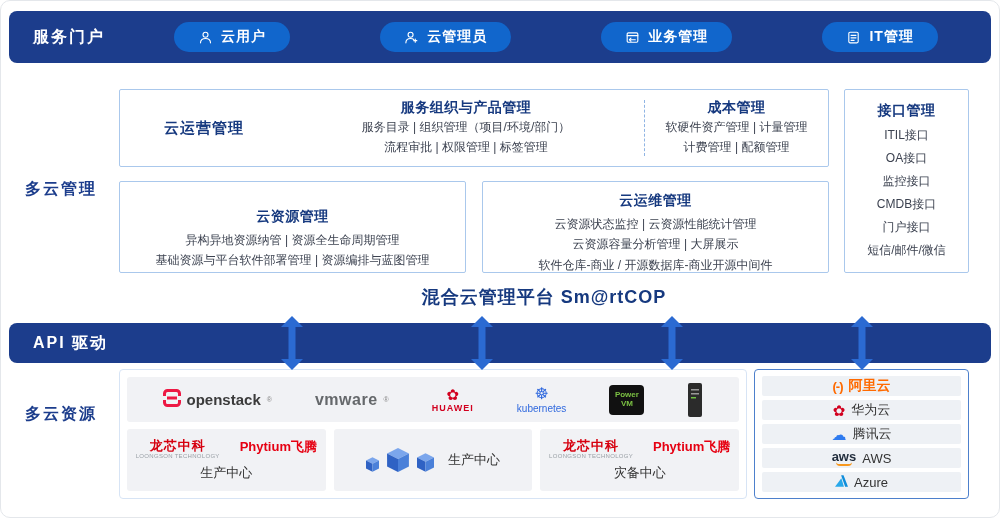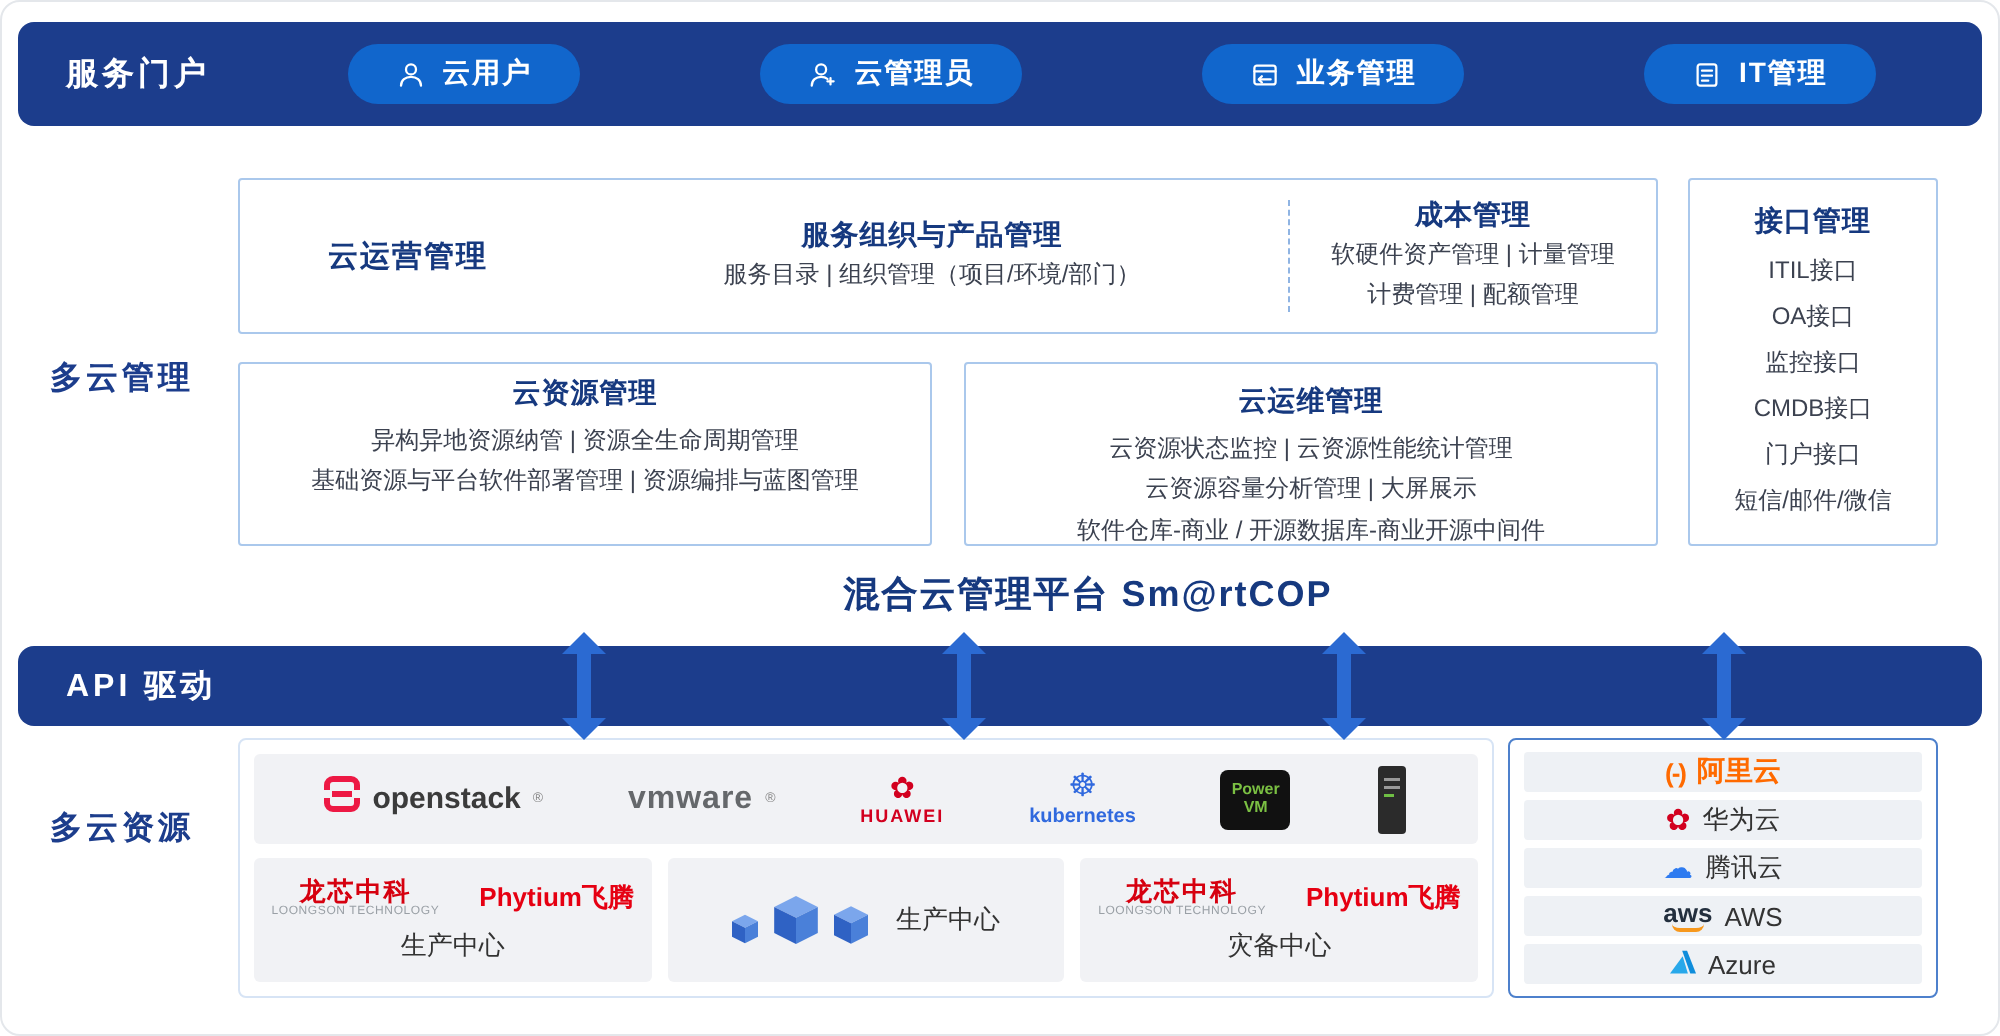--- a/index.html
+++ b/index.html
@@ -29,54 +29,54 @@
   
   .box{position:absolute;background:#fff;border:1px solid var(--border-blue);border-radius:2px;}
   .sub-title{color:var(--title);font-size:14px;font-weight:bold;text-align:center;letter-spacing:0.5px;}
   .item{color:var(--item);font-size:12px;text-align:center;line-height:1.7;white-space:nowrap;}
   .ops-box{left:118px;top:88px;width:710px;height:78px;display:flex;align-items:center;}
   .ops-main-title{width:168px;text-align:center;color:var(--title);font-size:15px;font-weight:bold;letter-spacing:1px;}
   .ops-col{display:flex;flex-direction:column;justify-content:center;}
   .ops-col.service{width:356px;}
   .ops-col.cost{flex:1;}
   .dash-divider{align-self:stretch;margin:10px 0;border-left:1px dashed #8fb4e3;}
-  .res-box{left:118px;top:180px;width:347px;height:92px;padding-top:6px;}
+  .res-box{left:118px;top:180px;width:347px;height:92px;padding-top:26px;}
   .opsm-box{left:481px;top:180px;width:347px;height:92px;padding-top:10px;}
   .res-box .sub-title,.opsm-box .sub-title{margin-bottom:4px;}
   .if-box{left:843px;top:88px;width:125px;height:184px;display:flex;flex-direction:column;padding:12px 4px 10px;}
   .if-items{flex:1;display:flex;flex-direction:column;justify-content:space-around;margin-top:4px;}
   .if-item{color:var(--item);font-size:12px;text-align:center;white-space:nowrap;}
   .platform-title{position:absolute;left:118px;width:850px;top:284px;text-align:center;color:var(--title);font-size:18px;font-weight:bold;letter-spacing:1px;}
 
   
   .arrow{position:absolute;width:22px;height:54px;top:315px;z-index:5;}
   .arrow::before,.arrow::after{content:"";position:absolute;left:50%;transform:translateX(-50%);border-left:11px solid transparent;border-right:11px solid transparent;}
   .arrow::before{top:0;border-bottom:11px solid var(--arrow);}
   .arrow::after{bottom:0;border-top:11px solid var(--arrow);}
   .arrow .shaft{position:absolute;left:50%;transform:translateX(-50%);top:10px;bottom:10px;width:7px;background:var(--arrow);}
 
   
   .infra-box{position:absolute;left:118px;top:368px;width:628px;height:130px;border:1px solid #d7e4f5;border-radius:4px;padding:7px;display:flex;flex-direction:column;gap:7px;}
   .vendor-strip{height:45px;background:var(--graybox);border-radius:3px;display:flex;align-items:center;justify-content:space-around;padding:0 14px;}
   .center-row{flex:1;display:flex;gap:8px;}
   .center-box{flex:1;background:var(--graybox);border-radius:3px;display:flex;flex-direction:column;align-items:center;justify-content:center;gap:4px;}
   .center-box.cubes{flex-direction:row;gap:14px;}
-  .center-logos{display:flex;align-items:center;gap:20px;}
+  .center-logos{display:flex;gap:20px;}
   .cube-group{display:flex;align-items:flex-end;gap:8px;}
   .caption{font-size:13px;color:#333;}
 
   .vendor{display:flex;align-items:center;gap:6px;}
   .os-text{font-size:15px;font-weight:bold;color:#3b3b3b;}
   .vm-text{font-size:16px;font-weight:bold;color:#65686b;letter-spacing:0.5px;}
   sup.reg{font-size:7px;color:#888;}
   .v-col{display:flex;flex-direction:column;align-items:center;line-height:1;gap:2px;}
   .hw-flower{color:#d2001f;font-size:15px;line-height:1;}
   .hw-text{color:#d2001f;font-size:9px;font-weight:bold;letter-spacing:1px;}
   .k8s-wheel{color:#3069de;font-size:16px;line-height:1;}
-  .k8s-text{color:#3069de;font-size:10px;font-weight:bold;}
+  .k8s-text{color:#3069de;font-size:10px;font-weight:normal;}
   .pvm{width:35px;height:30px;background:#111;border-radius:4px;display:flex;flex-direction:column;align-items:center;justify-content:center;line-height:1.1;}
   .pvm span{color:#7bc043;font-size:8px;font-weight:bold;}
   .loongson{display:flex;flex-direction:column;align-items:center;line-height:1.2;}
   .ls-cn{color:#d6000f;font-weight:bold;font-size:13px;letter-spacing:1px;}
   .ls-en{color:#9aa0a6;font-size:6px;letter-spacing:0.3px;}
   .phytium{color:#e60012;font-weight:bold;font-size:13px;}
 
   
   .clouds-box{position:absolute;left:753px;top:368px;width:215px;height:130px;border:1px solid #4d80cc;border-radius:4px;padding:6px 7px;display:flex;flex-direction:column;gap:4px;}
   .cloud-row{flex:1;background:#eef1f5;border-radius:2px;display:flex;align-items:center;justify-content:center;gap:6px;font-size:13px;color:#333;}
@@ -143,20 +143,21 @@
   </div>
 
   <div class="side-label" style="top:178px">多云管理</div>
   <div class="side-label" style="top:403px">多云资源</div>
 
   <div class="box ops-box">
     <div class="ops-main-title">云运营管理</div>
     <div class="ops-col service">
       <div class="sub-title">服务组织与产品管理</div>
       <div class="item">服务目录 | 组织管理（项目/环境/部门）</div>
+      <div class="item">流程审批 | 权限管理 | 标签管理</div>
     </div>
     <div class="dash-divider"></div>
     <div class="ops-col cost">
       <div class="sub-title">成本管理</div>
       <div class="item">软硬件资产管理 | 计量管理</div>
       <div class="item">计费管理 | 配额管理</div>
     </div>
   </div>
 
   <div class="box res-box">

